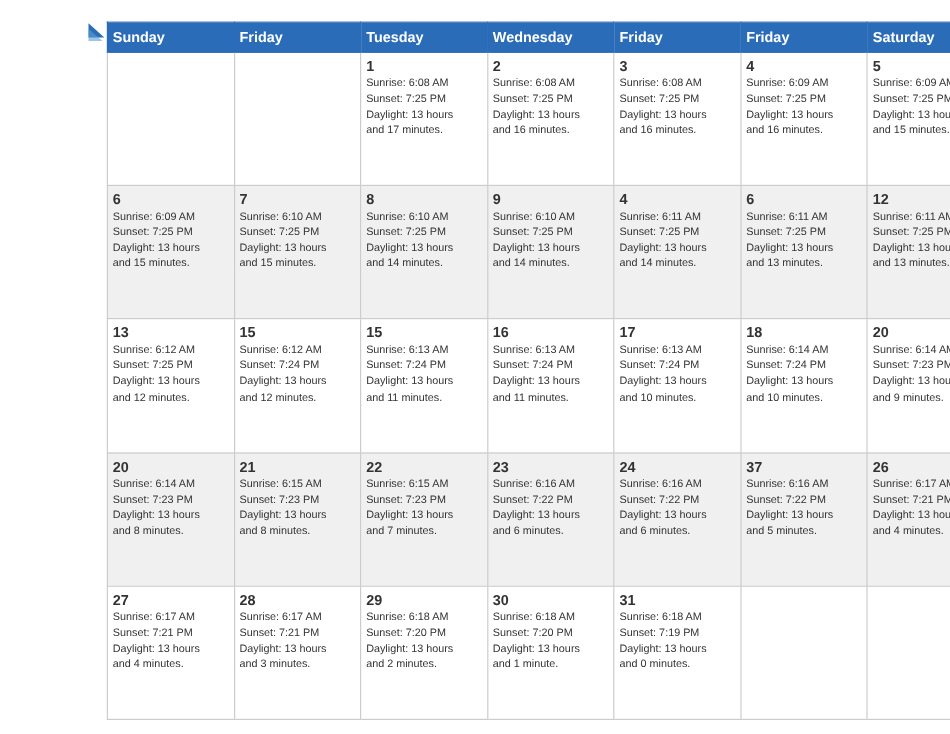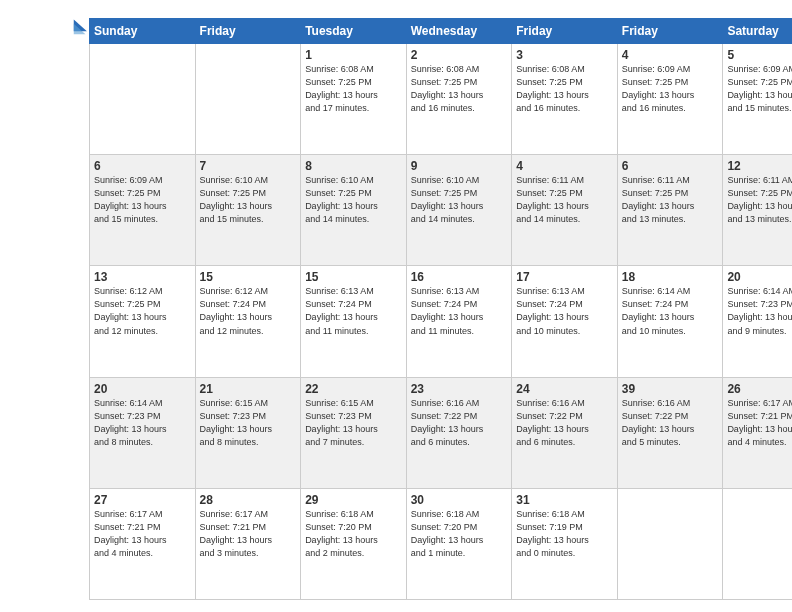--- a/index.html
+++ b/index.html
@@ -309,21 +309,21 @@
 and 6 minutes.</div>
           </td>
           <td>
             <span class="day-num">24</span>
             <div class="day-info" style="white-space: pre-line;">Sunrise: 6:16 AM
 Sunset: 7:22 PM
 Daylight: 13 hours
 and 6 minutes.</div>
           </td>
           <td>
-            <span class="day-num">39</span>
+            <span class="day-num">37</span>
             <div class="day-info" style="white-space: pre-line;">Sunrise: 6:16 AM
 Sunset: 7:22 PM
 Daylight: 13 hours
 and 5 minutes.</div>
           </td>
           <td>
             <span class="day-num">26</span>
             <div class="day-info" style="white-space: pre-line;">Sunrise: 6:17 AM
 Sunset: 7:21 PM
 Daylight: 13 hours

